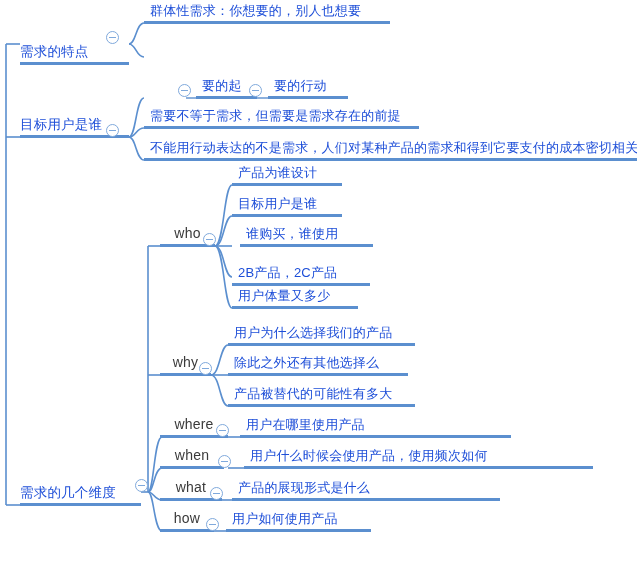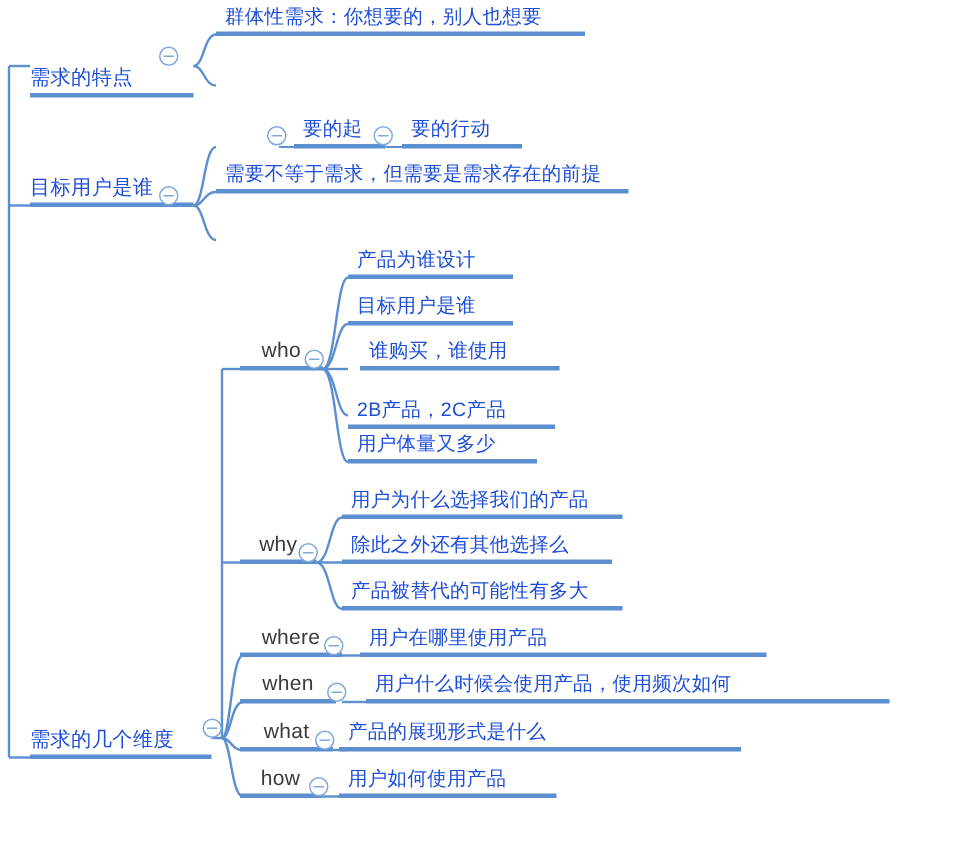--- a/index.html
+++ b/index.html
@@ -166,20 +166,23 @@
   <div class="toggle" style="left:249px; top:84px;"></div>
 
   <div class="node cjk rightpad" style="left:268px; top:71px; width:80px;">
     <span class="lbl">要的行动</span>
   </div>
 
   <div class="node cjk rightpad" style="left:144px; top:101px; width:275px;">
     <span class="lbl">需要不等于需求，但需要是需求存在的前提</span>
   </div>
 
+  <div class="node cjk rightpad" style="left:144px; top:133px; width:493px;">
+    <span class="lbl">不能用行动表达的不是需求，人们对某种产品的需求和得到它要支付的成本密切相关</span>
+  </div>
 
   <div class="node lat center" style="left:160px; top:219px; width:55px;">
     <span class="lbl">who</span>
   </div>
   <div class="toggle" style="left:203px; top:233px;"></div>
 
   <div class="node lat center" style="left:160px; top:348px; width:51px;">
     <span class="lbl">why</span>
   </div>
   <div class="toggle" style="left:199px; top:362px;"></div>
@@ -237,21 +240,21 @@
   </div>
 
   <div class="node cjk rightpad" style="left:240px; top:410px; width:271px;">
     <span class="lbl">用户在哪里使用产品</span>
   </div>
 
   <div class="node cjk rightpad" style="left:244px; top:441px; width:349px;">
     <span class="lbl">用户什么时候会使用产品，使用频次如何</span>
   </div>
 
-  <div class="node cjk rightpad" style="left:226px; top:473px; width:268px;font-family:Liberation Serif, serif;">
+  <div class="node cjk rightpad" style="left:232px; top:473px; width:268px;font-family:Liberation Serif, serif;">
     <span class="lbl">产品的展现形式是什么</span>
   </div>
 
   <div class="node cjk rightpad" style="left:226px; top:504px; width:145px;">
     <span class="lbl">用户如何使用产品</span>
   </div>
 
 </div>
 
 </body></html>

